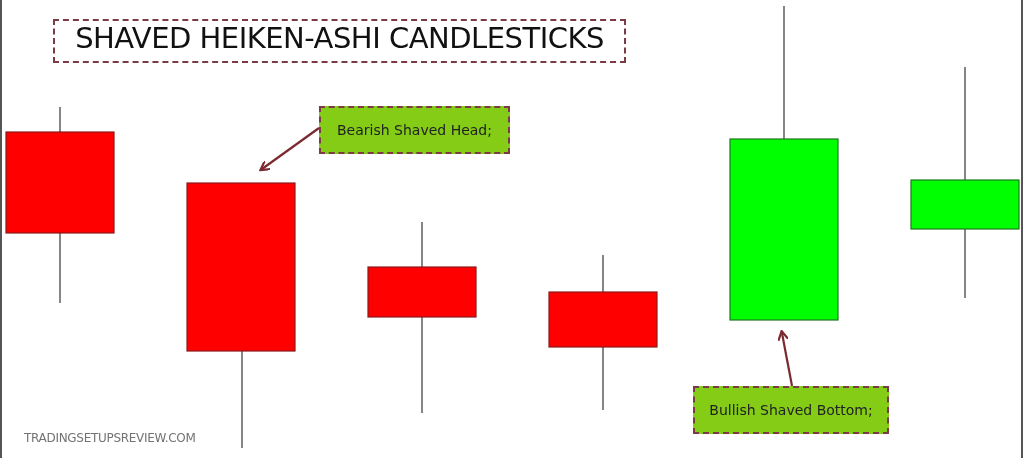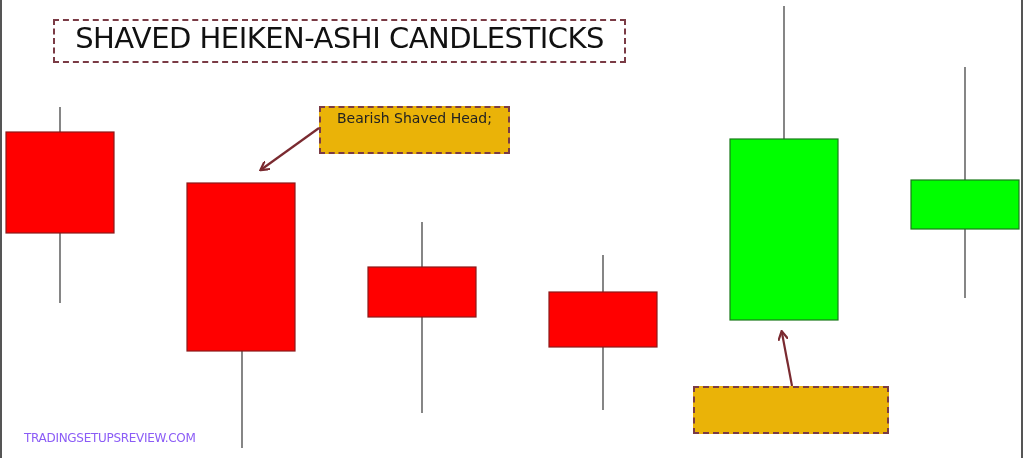--- a/index.html
+++ b/index.html
@@ -13,29 +13,29 @@
       position: absolute; left: 53px; top: 19px; width: 573px; height: 44px;
       border: 2px dashed #7a3b45; box-sizing: border-box;
       display: flex; align-items: flex-start; justify-content: center;
     }
     .title-text {
       font-family: "DejaVu Sans", sans-serif; font-size: 29px; color: #111111;
       letter-spacing: -0.5px; white-space: nowrap;
     }
     .callout {
       position: absolute; border: 2px dashed #7a3b45; box-sizing: border-box;
-      background: #eab308; text-align: center; color: #222222;
+      background: #84cc16; text-align: center; color: #222222;
       font-family: "DejaVu Sans", sans-serif; font-size: 14px; line-height: 20px;
-      display: flex; flex-direction: row; justify-content: center;
+      display: flex; flex-direction: column; justify-content: center;
     }
     #callout-bearish { left: 319px; top: 106px; width: 191px; height: 48px; }
     #callout-bullish { left: 693px; top: 386px; width: 196px; height: 48px; }
     .watermark {
       position: absolute; left: 24px; top: 431px;
-      font-family: "DejaVu Sans", sans-serif; font-size: 12px; color: #8b5cf6;
+      font-family: "DejaVu Sans", sans-serif; font-size: 12px; color: #737373;
       letter-spacing: -0.3px;
     }
     svg#chart { position: absolute; left: 0; top: 0; }
   </style>
 </head>
 <body>
 
 <div id="frame">
   <svg id="chart" width="1024" height="458" viewBox="0 0 1024 458">
     <defs>
@@ -80,16 +80,17 @@
 
   <div class="title-box">
     <span class="title-text">SHAVED HEIKEN-ASHI CANDLESTICKS</span>
   </div>
 
   <div class="callout" id="callout-bearish">
     <span>Bearish Shaved Head;</span>
   </div>
 
   <div class="callout" id="callout-bullish">
+    <span>Bullish Shaved Bottom;</span>
   </div>
 
   <div class="watermark">TRADINGSETUPSREVIEW.COM</div>
 </div>
 
 </body></html>

